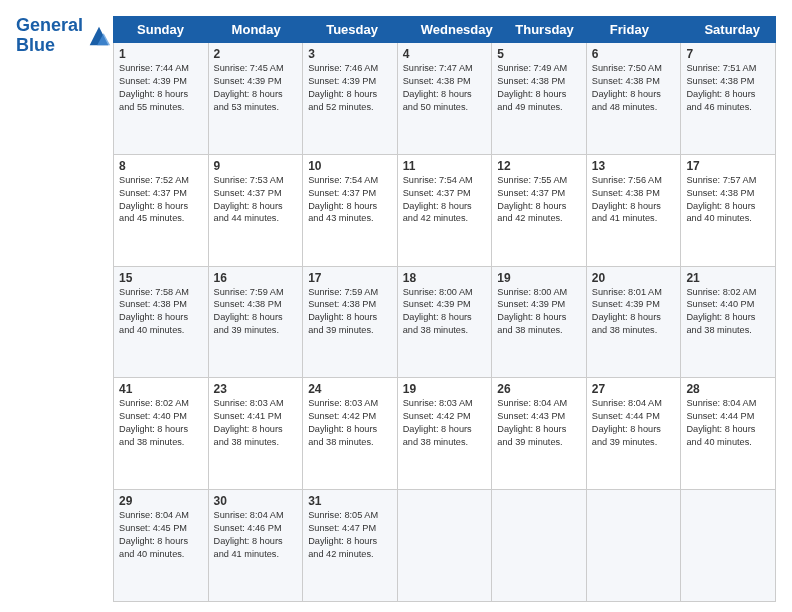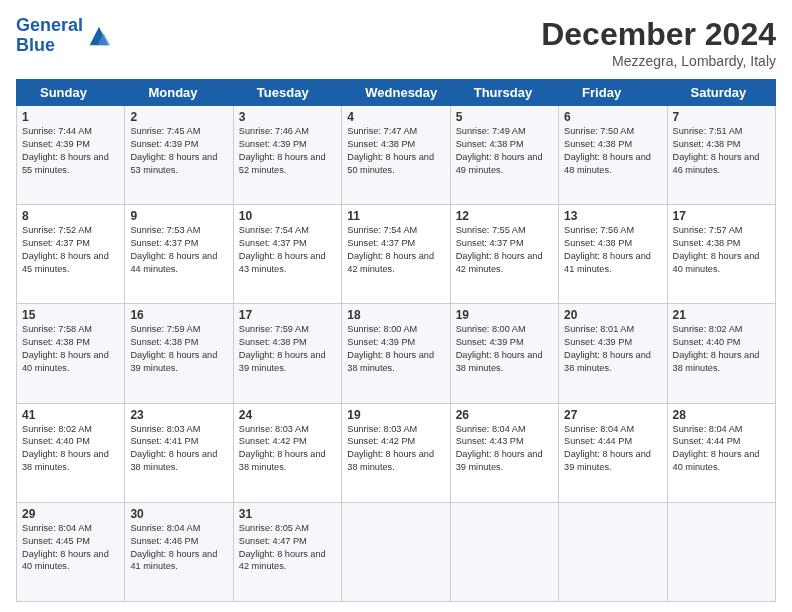--- a/index.html
+++ b/index.html
@@ -8,21 +8,21 @@
       background: #fff;
       width: 792px;
       height: 612px;
       overflow: hidden;
     }
     .page {
       width: 792px;
       height: 612px;
       padding: 16px 16px 10px 16px;
       display: flex;
-      flex-direction: column;
+      flex-direction: row;
     }
     .header {
       display: flex;
       justify-content: space-between;
       align-items: flex-start;
       margin-bottom: 10px;
     }
     .logo {
       display: flex;
       align-items: center;
@@ -108,24 +108,20 @@
         <div class="logo-text">
           <span>General</span><br>
           <span style="color:#1a5fa8;text-align:right;">Blue</span>
         </div>
       </div>
       <svg class="logo-icon" viewBox="0 0 30 30">
         <polygon points="5,25 15,5 25,25" fill="#1a5fa8"></polygon>
         <polygon points="13,25 20,12 27,25" fill="#4a90d9" opacity="0.7"></polygon>
       </svg>
     </div>
-    <div class="title-block">
-      <div class="month-title">December 2024</div>
-      <div class="location">Mezzegra, Lombardy, Italy</div>
-    </div>
   </div>
 
   <table class="calendar-table">
     <thead>
       <tr>
         <th>Sunday</th>
         <th>Monday</th>
         <th>Tuesday</th>
         <th>Wednesday</th>
         <th>Thursday</th>

